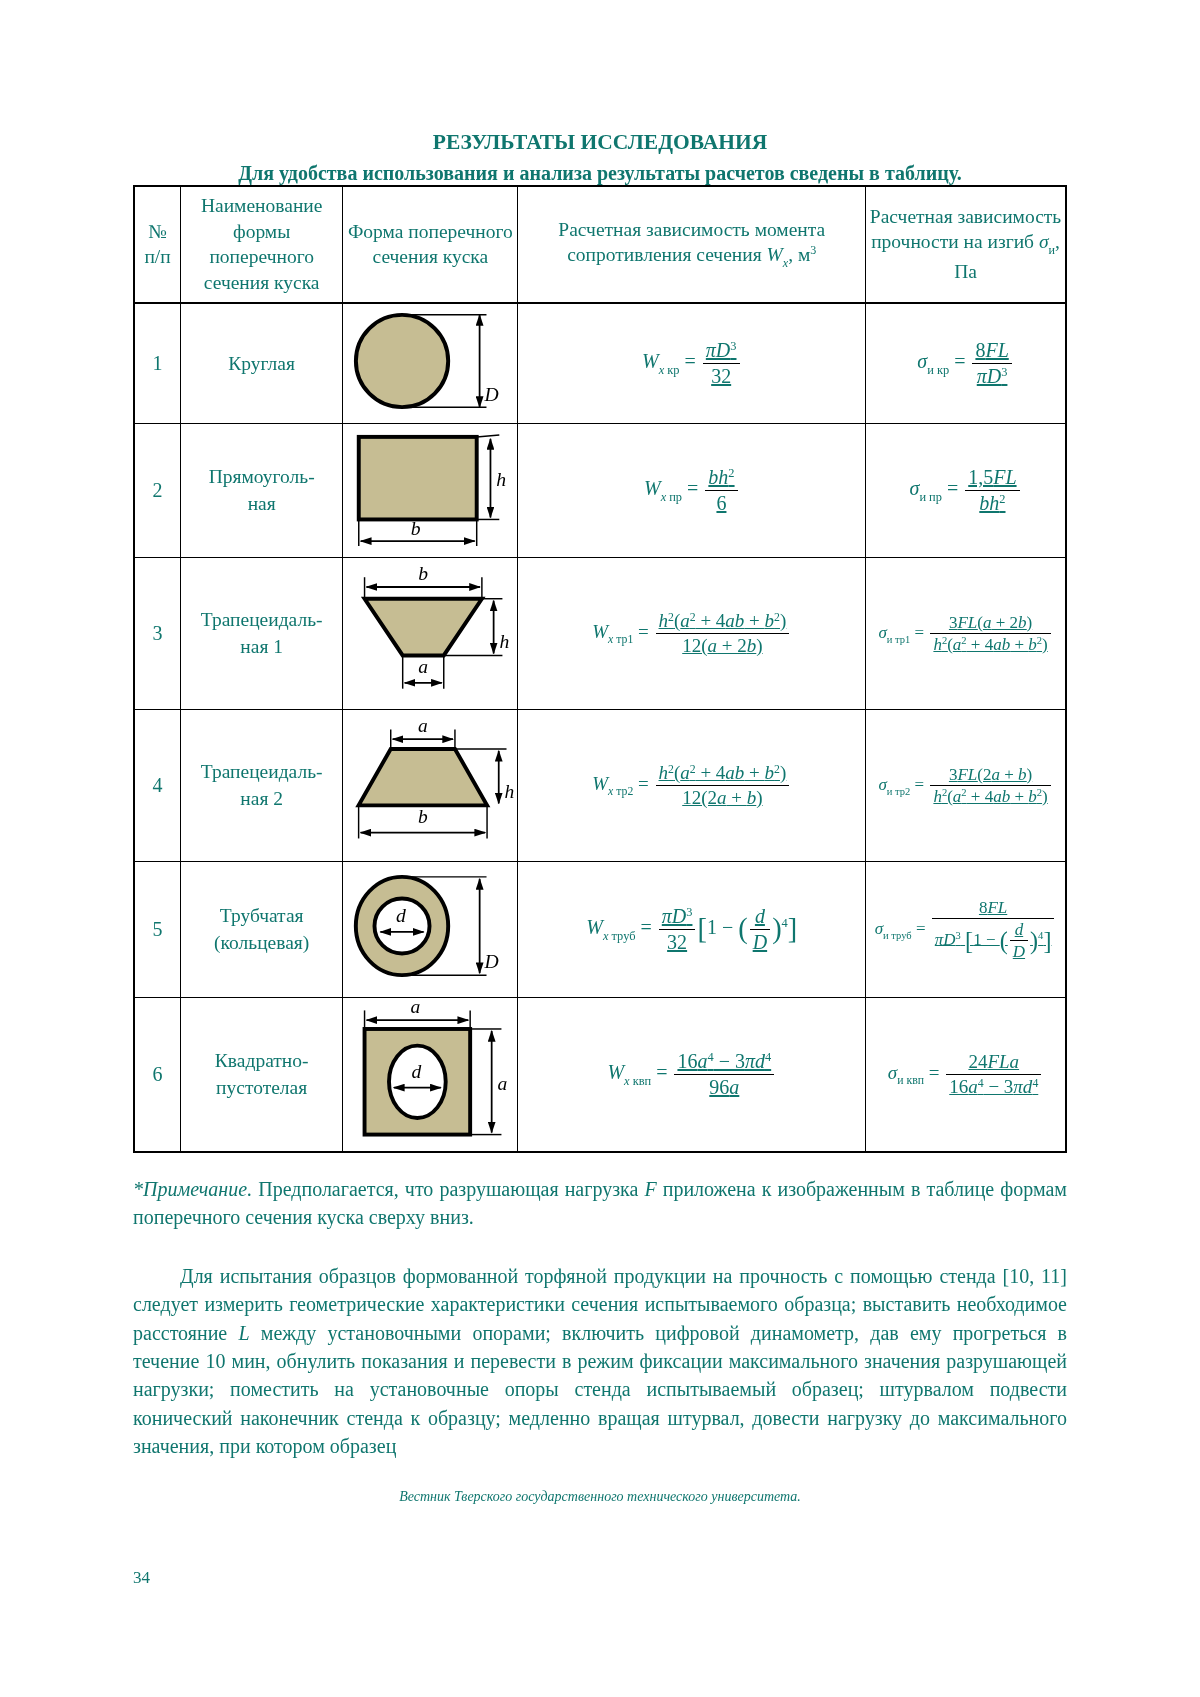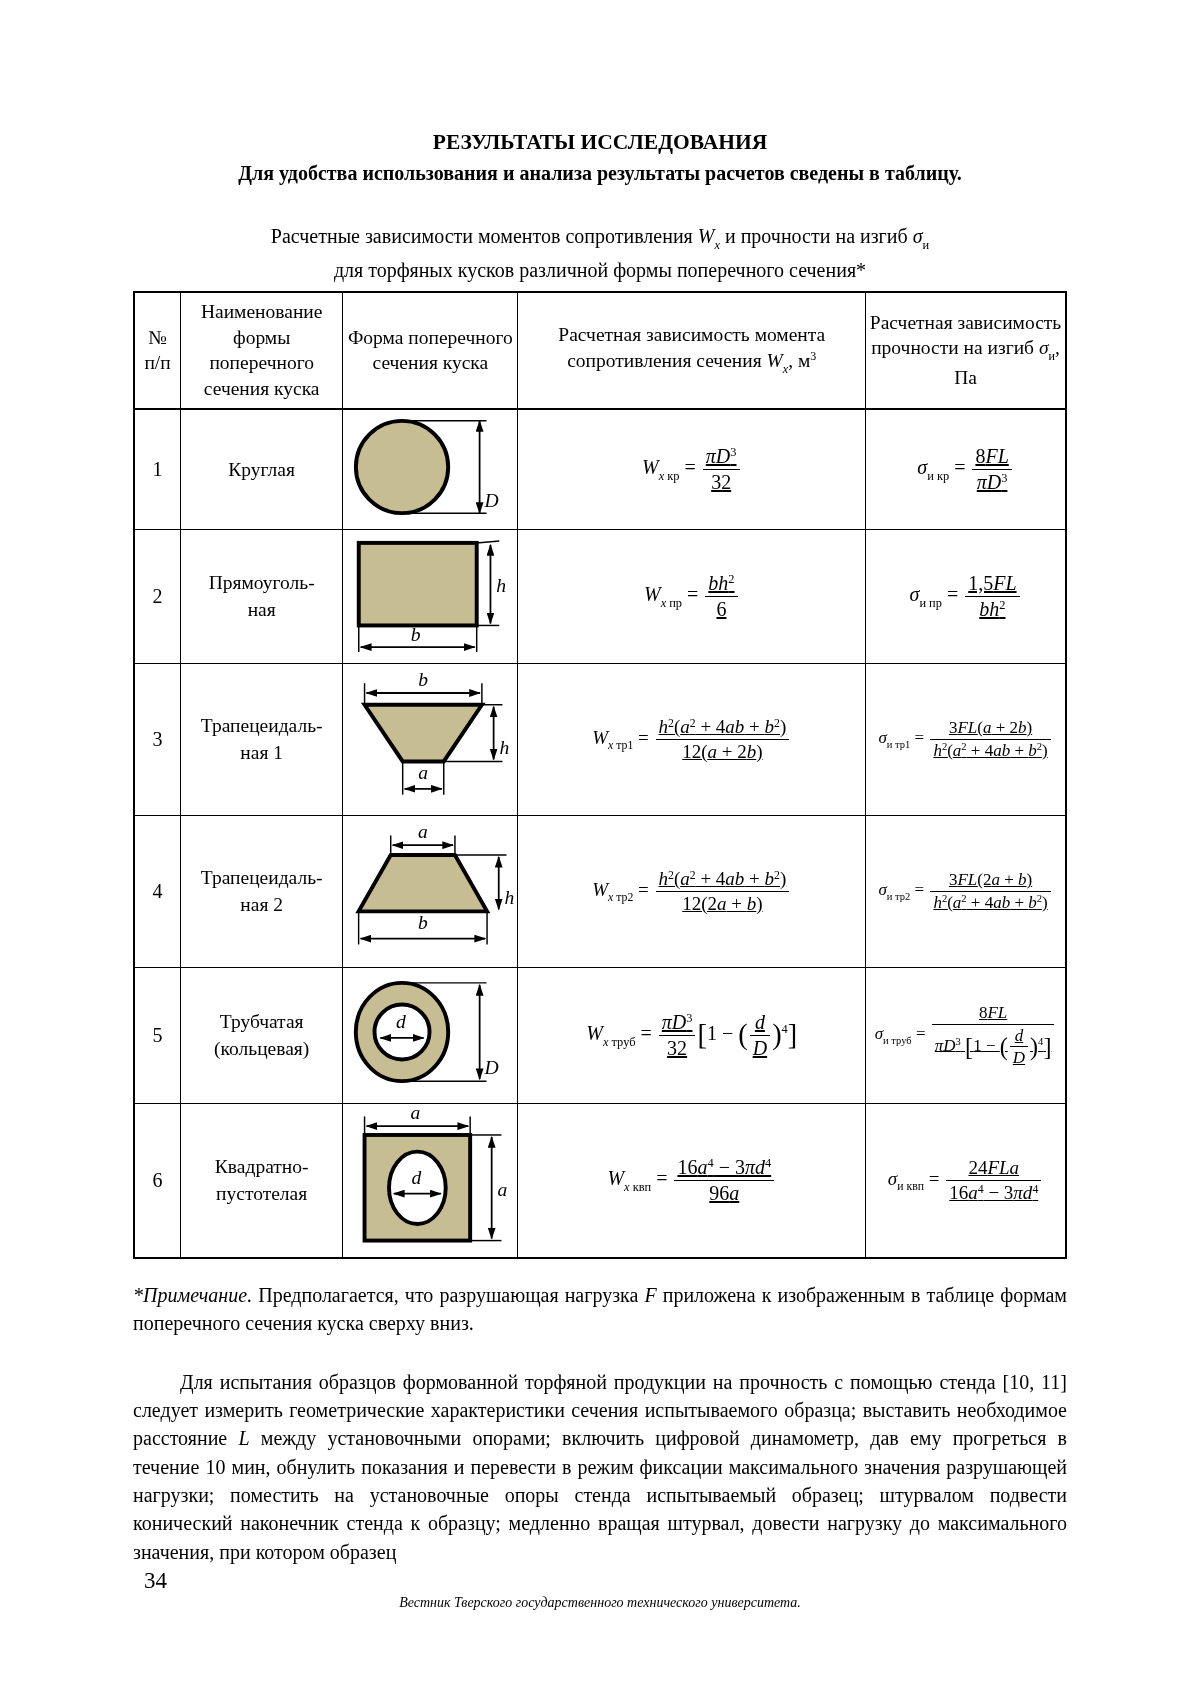--- a/index.html
+++ b/index.html
@@ -1,17 +1,17 @@
 <!DOCTYPE html>
 <html lang="ru" style="--shape-fill: #c6bd93;"><head>
 <meta charset="utf-8">
 <style>
   html,body{margin:0;padding:0;}
   .page{width:1200px;height:1697px;background:#ffffff;position:relative;overflow:hidden;
-        font-family:"Liberation Serif",serif;color:#000000;}
+        font-family:"Liberation Serif",serif;color:#0f766e;}
   .content{padding:130px 133px 0 133px;}
 
   .heading{font-size:21.5px;font-weight:bold;text-align:center;margin:0;}
   .intro{font-size:20px;text-align:center;margin:7px 0 0 0;font-weight:bold;}
   .caption{font-size:20px;text-align:center;margin:36px 0 6px 0;line-height:1.5;}
 
   table.main{border-collapse:collapse;width:934px;table-layout:fixed;}
   table.main td,table.main th{border:1.6px solid #000;vertical-align:middle;text-align:center;
         padding:3px 2px;overflow:visible;}
   table.main{border:2.2px solid #000;}
@@ -41,21 +41,21 @@
 
   svg .shp{fill:var(--shape-fill,#c6bd93);stroke:#000;stroke-width:4;}
   svg .hole{fill:#ffffff;stroke:#000;stroke-width:4;}
   svg .ext{stroke:#000;stroke-width:1.5;fill:none;}
   svg .dim{stroke:#000;stroke-width:1.8;fill:none;}
   svg .lbl{font:italic 20px "Liberation Serif",serif;fill:#000;}
 
   .footnote{font-size:20px;text-align:justify;margin:22px 0 0 0;line-height:1.42;width:934px;}
   .bodytext{font-size:20px;text-align:justify;margin:30px 0 0 0;line-height:1.42;text-indent:47px;}
   .footer{font-size:14px;font-style:italic;text-align:center;margin:26px 0 0 0;line-height:1.55;}
-  .pagenum{position:absolute;left:144px;top:1568px;font-size:23px;}
+  .pagenum{position:absolute;left:133px;top:1568px;font-size:17px;}
 </style>
 </head>
 <body>
 
 <svg width="0" height="0" style="position:absolute" aria-hidden="true">
   <defs>
     <marker id="arrE" viewBox="0 0 12 8" markerWidth="12" markerHeight="8" refX="11" refY="4" orient="auto" markerUnits="userSpaceOnUse">
       <path d="M0,0 L12,4 L0,8 z" fill="#000"></path>
     </marker>
     <marker id="arrS" viewBox="0 0 12 8" markerWidth="12" markerHeight="8" refX="11" refY="4" orient="auto-start-reverse" markerUnits="userSpaceOnUse">
@@ -63,24 +63,20 @@
     </marker>
   </defs>
 </svg>
 
 <div class="page">
   <div class="content">
 
     <h1 class="heading">РЕЗУЛЬТАТЫ ИССЛЕДОВАНИЯ</h1>
     <p class="intro">Для удобства использования и анализа результаты расчетов сведены в таблицу.</p>
 
-    <div class="caption">
-      <div><span class="fn">Расчетные зависимости моментов сопротивления </span><span class="fi">W</span><span class="fsubi">x</span><span class="fn"> и прочности на изгиб </span><span class="fi">σ</span><span class="fsub">и</span></div>
-      <div>для торфяных кусков различной формы поперечного сечения*</div>
-    </div>
 
     <table class="main">
       <colgroup>
         <col class="c-num">
           <col class="c-name">
           <col class="c-shape">
           <col class="c-w">
           <col class="c-sig">
       </colgroup>
       <thead>

